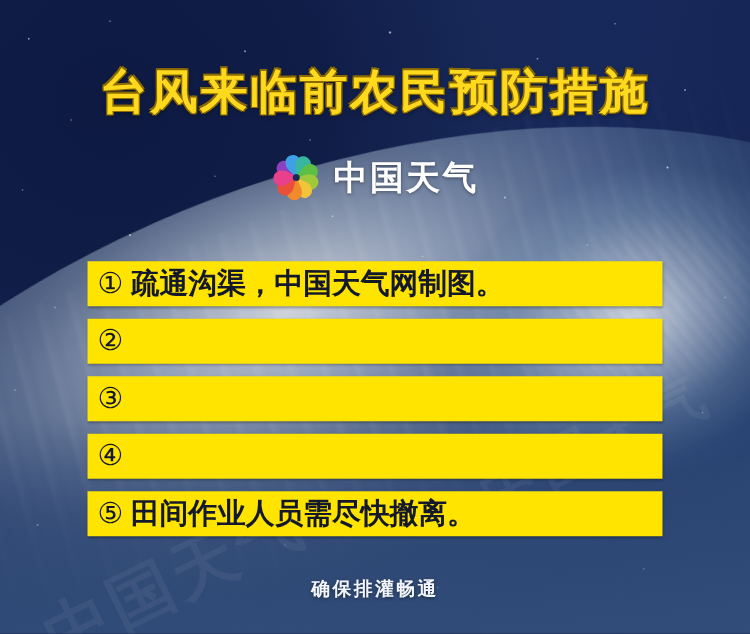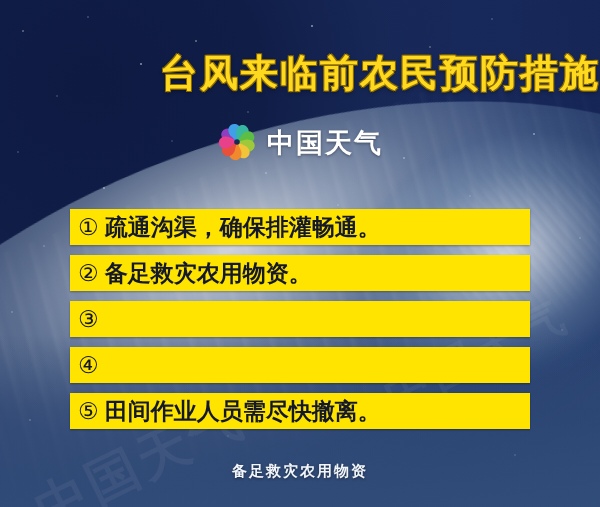--- a/index.html
+++ b/index.html
@@ -186,21 +186,21 @@
     position: relative;
     z-index: 5;
     width: 600px;
     height: 507px;
   }
 
   .poster-title {
     position: absolute;
     top: 48px;
     left: 0; right: 0;
-    text-align: right;
+    text-align: center;
     font-size: 38px;
     font-weight: 700;
     letter-spacing: 2px;
     color: #FFD91E;
     text-shadow:
       1px 1px 0 #8a6a00,
       -1px 1px 0 #8a6a00,
       1px -1px 0 #8a6a00,
       -1px -1px 0 #8a6a00,
       0 2px 4px rgba(0,0,0,0.45);
@@ -313,39 +313,38 @@
           <circle cx="0" cy="0" r="7" fill="#1b2a55"></circle>
         </g>
       </svg>
       <span class="brand-text">中国天气</span>
     </div>
 
     <div class="measures">
 
       <div class="measure-bar">
         <span class="measure-num">①</span>
-        <span class="measure-text">疏通沟渠，确保排灌畅通。</span>
+        <span class="measure-text">疏通沟渠，中国天气网制图。</span>
       </div>
 
       <div class="measure-bar">
         <span class="measure-num">②</span>
-        <span class="measure-text">备足救灾农用物资。</span>
       </div>
 
       <div class="measure-bar">
         <span class="measure-num">③</span>
       </div>
 
       <div class="measure-bar">
         <span class="measure-num">④</span>
       </div>
 
       <div class="measure-bar">
         <span class="measure-num">⑤</span>
         <span class="measure-text">田间作业人员需尽快撤离。</span>
       </div>
 
     </div>
 
-    <div class="credit">备足救灾农用物资</div>
+    <div class="credit">确保排灌畅通</div>
 
   </div>
 </div>
 
 </body></html>

